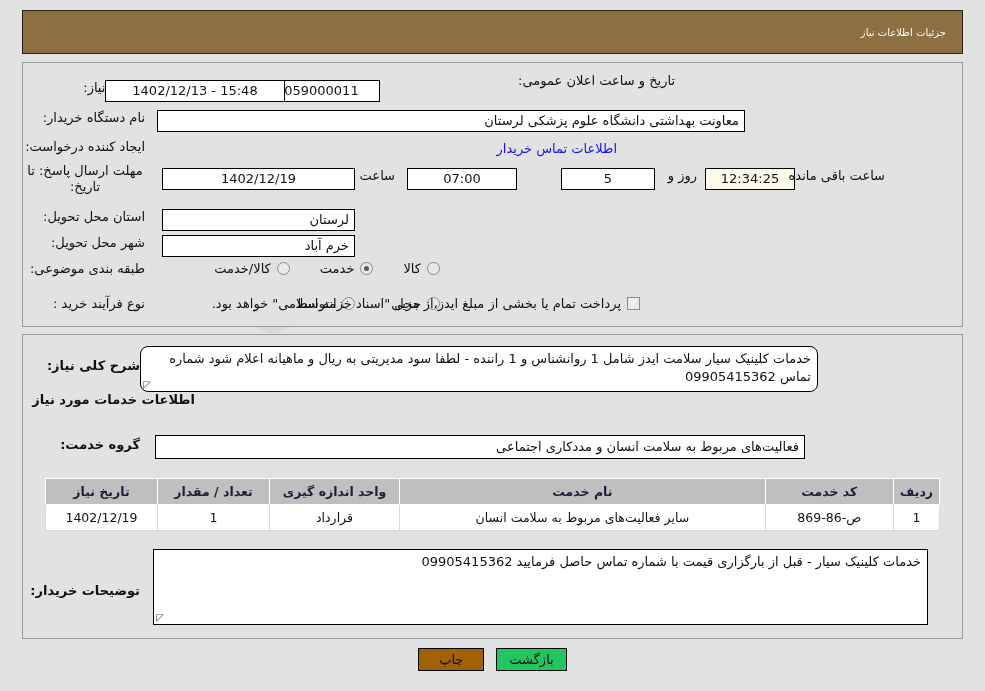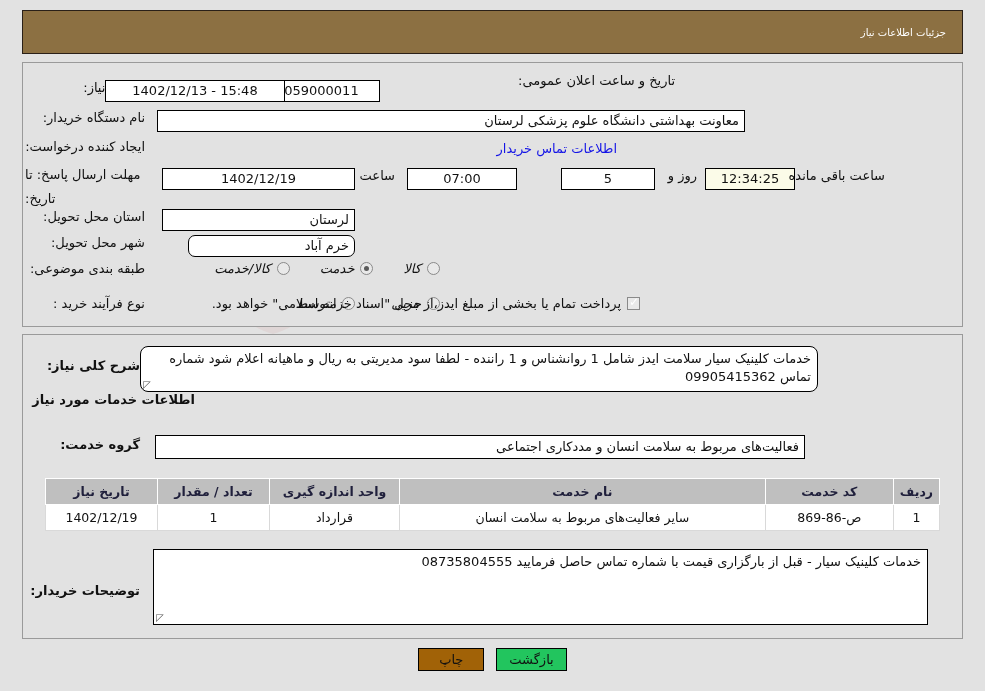--- a/index.html
+++ b/index.html
@@ -69,21 +69,21 @@
   .radio-group { display: flex; align-items: center; gap: 6px; }
   .radio {
     width: 13px; height: 13px; border-radius: 50%;
     background: #e9e9e9; border: 1px solid #8a8a8a;
     position: relative; display: inline-block; flex: none;
   }
   .radio.on::after {
     content: ""; position: absolute; left: 3px; top: 3px;
     width: 5px; height: 5px; border-radius: 50%; background: #5a5a5a;
   }
-  .radio-lbl { font-size: 13px; color: #111; font-style: italic; }
+  .radio-lbl { font-size: 13px; color: #111; }
 
   .chk {
     width: 13px; height: 13px; background: #e9e9e9; border: 1px solid #8a8a8a;
     position: relative; display: inline-block; flex: none;
   }
   .chk.on::after {
     content: "✓"; position: absolute; left: 1px; top: -3px;
     font-size: 12px; color: #fff; line-height: 14px;
   }
 
@@ -178,21 +178,21 @@
   </div>
 
   <div class="row" style="right:840px; top:139px;">
     <span class="lbl">ایجاد کننده درخواست:</span>
   </div>
   <div class="row" style="right:840px; top:139px;">
     <span class="link" style="position:absolute; right:-472px; top:2px;">اطلاعات تماس خریدار</span>
   </div>
 
   <div class="row" style="right:840px; top:163px; flex-direction:column; align-items:flex-start;">
-    <span class="lbl" style="line-height:24px; max-width:120px; white-space:normal; text-align:left;">مهلت ارسال پاسخ: تا تاریخ:</span>
+    <span class="lbl" style="line-height:16px; max-width:120px; white-space:normal; text-align:center;">مهلت ارسال پاسخ: تا تاریخ:</span>
   </div>
   <div class="row" style="right:630px; top:168px;">
     <div class="fld center ltr" style="width:193px;">1402/12/19</div>
   </div>
   <div class="row" style="right:590px; top:168px;">
     <span class="lbl">ساعت</span>
   </div>
   <div class="row" style="right:468px; top:168px;">
     <div class="fld center ltr" style="width:110px;">07:00</div>
   </div>
@@ -213,21 +213,21 @@
     <span class="lbl">استان محل تحویل:</span>
   </div>
   <div class="row" style="right:630px; top:209px;">
     <div class="fld right" style="width:193px;">لرستان</div>
   </div>
 
   <div class="row" style="right:840px; top:235px;margin-left:8px;">
     <span class="lbl">شهر محل تحویل:</span>
   </div>
   <div class="row" style="right:630px; top:235px;">
-    <div class="fld right" style="width:167px;border-radius:7px;">خرم آباد</div>
+    <div class="fld right" style="width:193px;">خرم آباد</div>
   </div>
 
   <div class="row" style="right:840px; top:261px;">
     <span class="lbl">طبقه بندی موضوعی:</span>
   </div>
   <div class="row" style="right:545px; top:261px; gap:30px;">
     <span class="radio-group">
       <span class="radio"></span>
       <span class="radio-lbl">کالا</span>
     </span>
@@ -298,21 +298,21 @@
         <td class="ltr">1</td>
         <td class="ltr">1402/12/19</td>
       </tr>
     </tbody>
   </table>
 
   <div class="row" style="right:845px; top:583px;">
     <span class="lbl lbl-bold">توضیحات خریدار:</span>
   </div>
   <div class="ta" style="position:absolute; right:57px; top:549px; width:775px; height:76px; z-index:3;">
-    <span>خدمات کلینیک سیار -  قبل از بارگزاری قیمت با شماره تماس حاصل فرمایید   08735804555</span>
+    <span>خدمات کلینیک سیار -  قبل از بارگزاری قیمت با شماره تماس حاصل فرمایید   09905415362</span>
     <span class="grip">◹</span>
   </div>
 
   <div class="btn-bar">
     <div class="btn btn-back">بازگشت</div>
     <div class="btn btn-print">چاپ</div>
   </div>
 
 </div>
 

